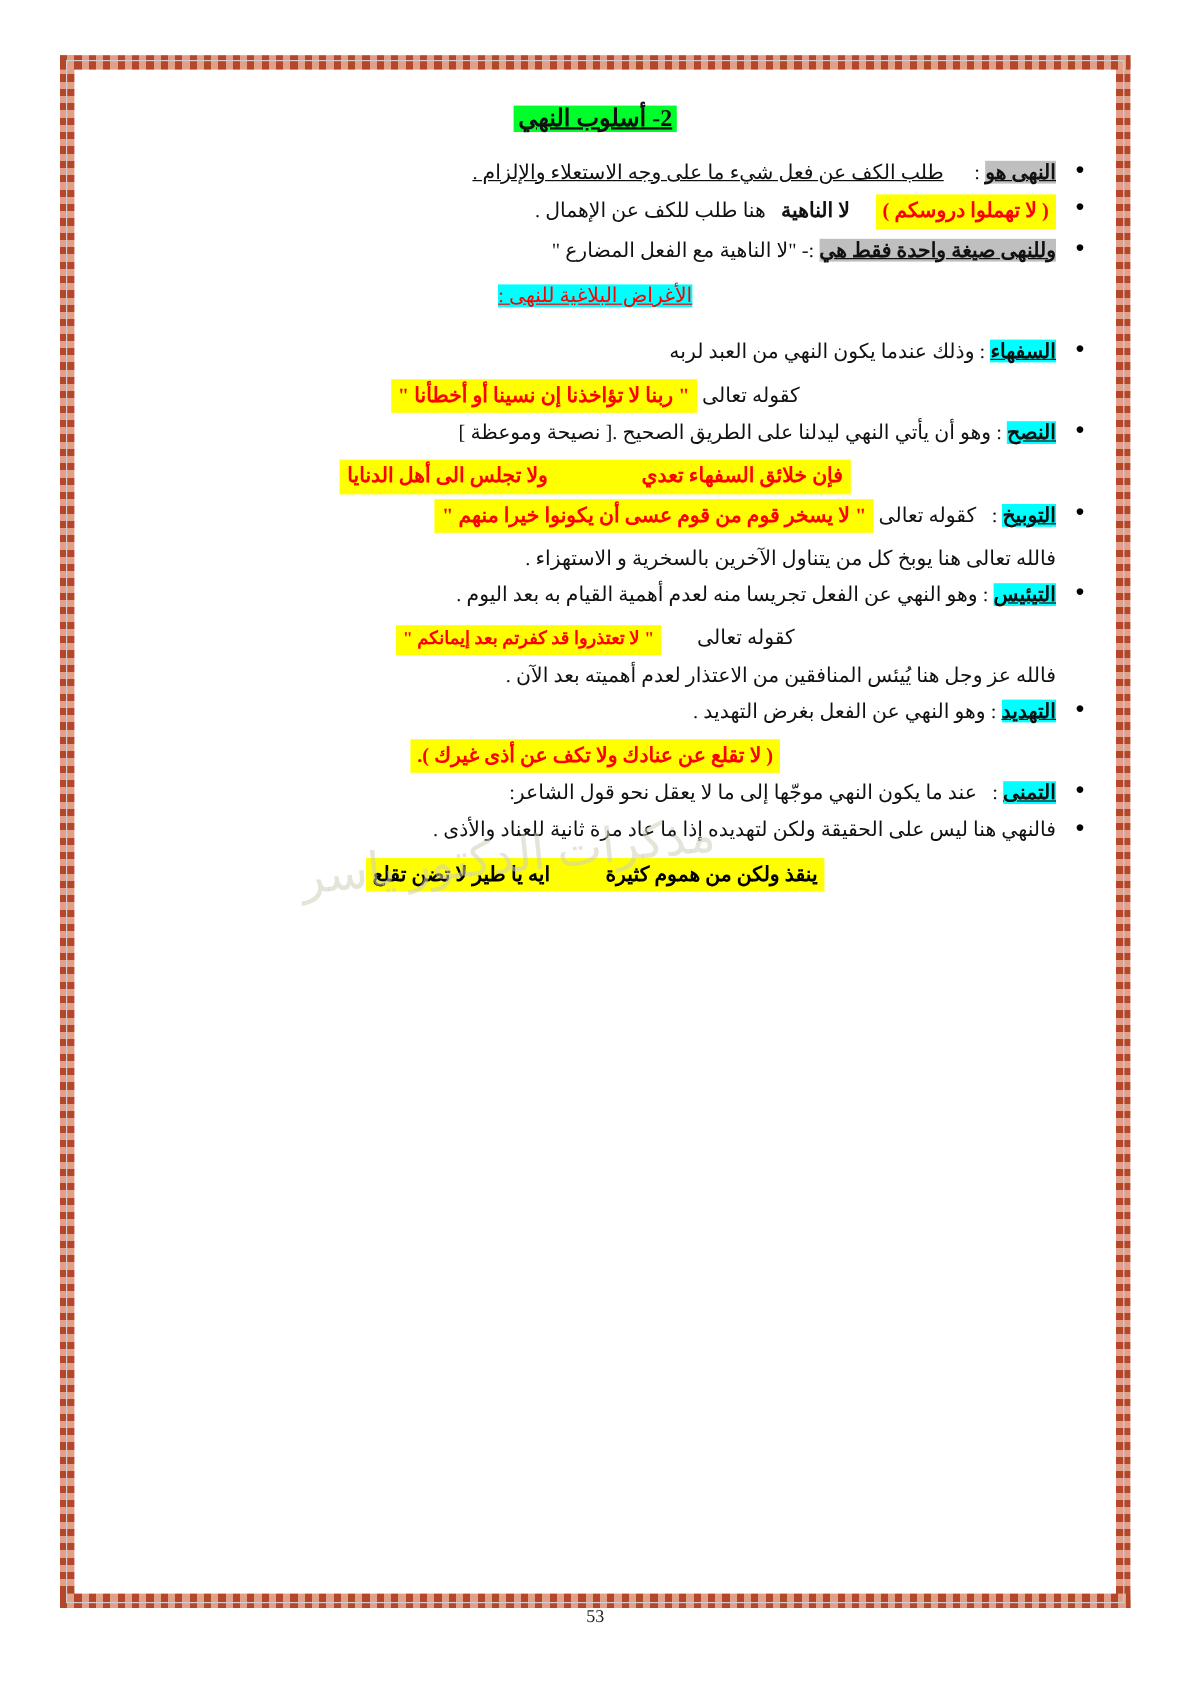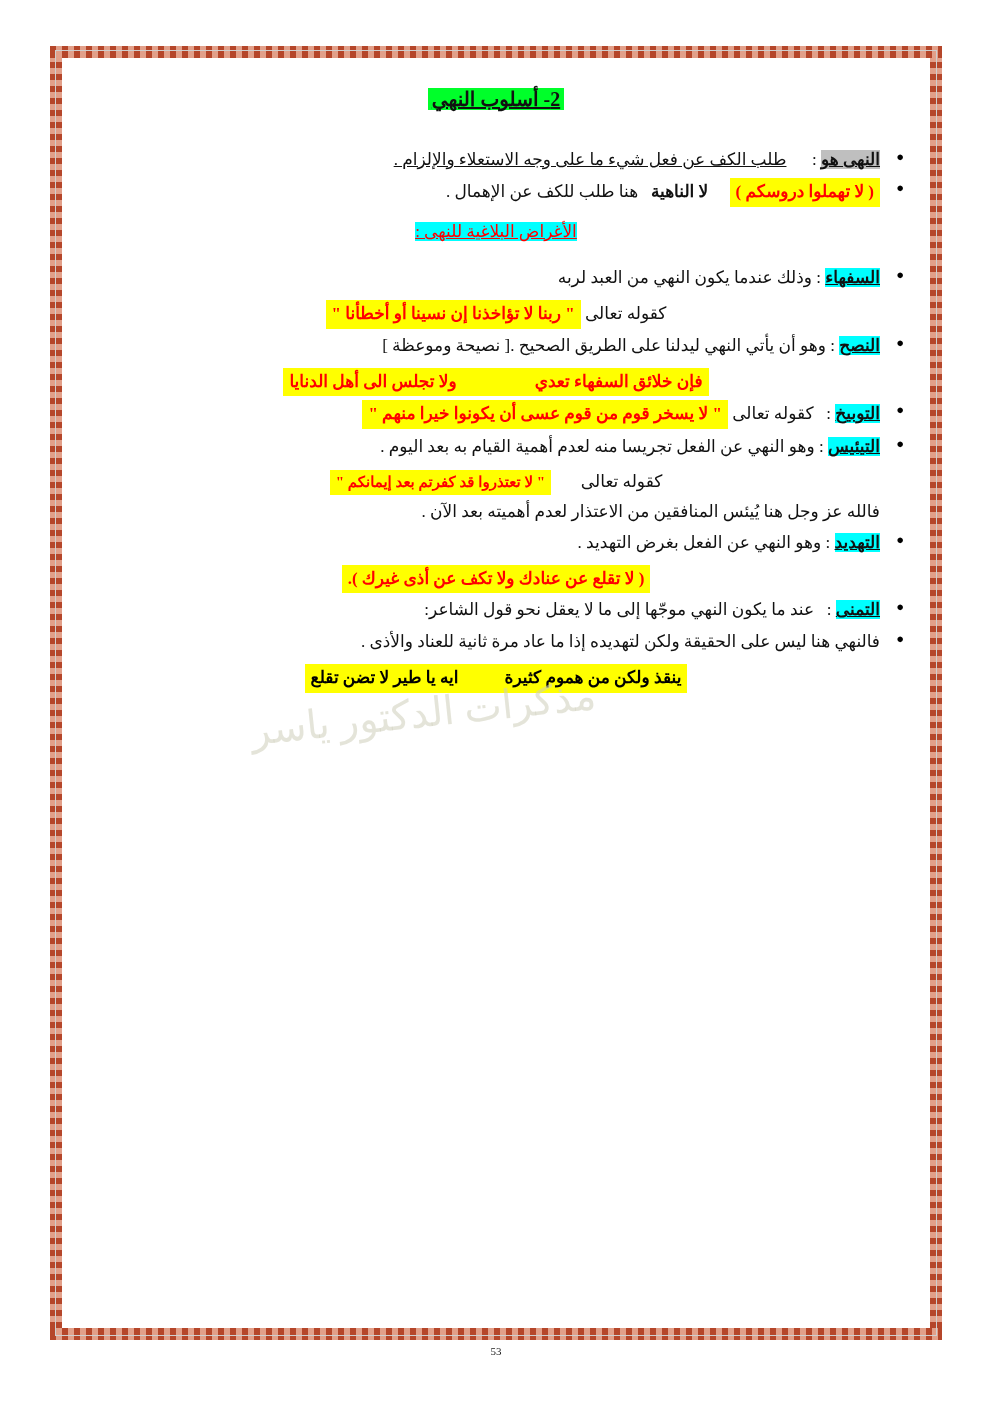--- a/index.html
+++ b/index.html
@@ -59,21 +59,21 @@
     box-sizing: border-box;
     padding: 14px 22px 0 22px;
     font-size: 17px;
     line-height: 1.55;
     color: #111;
     direction: rtl;
     text-align: right;
   }
 
   h1.doc-title {
-    margin: 8px 0 32px 0;
+    margin: 8px 0 16px 0;
     text-align: center;
     font-size: 20px;
     font-weight: bold;
     color: #111;
   }
   h1.doc-title span.hl-green {
     background: #00ff2a;
     padding: 0 4px;
     text-decoration: underline;
   }
@@ -145,21 +145,21 @@
     pointer-events: none;
     white-space: nowrap;
   }
 
   .page-number {
     position: absolute;
     left: 0;
     right: 0;
     bottom: 46px;
     text-align: center;
-    font-size: 11px;
+    font-size: 15px;
     color: #222;
   }
 </style>
 </head>
 <body>
 
 <div class="page">
   <div class="border-outer"></div>
   <div class="border-inner"></div>
 
@@ -179,20 +179,24 @@
       </li>
 
       <li class="nobullet">
         <span class="yellow-line">(  لا تهملوا دروسكم  )</span>
         &nbsp;&nbsp;&nbsp;
         <span class="bold">لا الناهية</span>
         &nbsp;
         <span>هنا طلب للكف عن الإهمال .</span>
       </li>
 
+      <li>
+        <span class="hl-gray">وللنهى صيغة واحدة فقط هي</span>
+        <span>:- "لا الناهية مع الفعل المضارع "</span>
+      </li>
     </ul>
 
     <div class="heading-center">
       <span class="hl-cyan-plain ul" style="color:#ff0000">الأغراض البلاغية للنهى :</span>
     </div>
 
     <ul class="bul gap-top">
       <li>
         <span class="hl-cyan">السفهاء</span>
         <span>:</span>
@@ -222,20 +226,23 @@
 
     <ul class="bul gap-top">
       <li>
         <span class="hl-cyan">التوبيخ</span>
         <span>:</span>
         &nbsp;
         <span>كقوله تعالى</span>
         <span class="yellow-line">" لا يسخر قوم من قوم عسى أن يكونوا خيرا منهم "</span>
       </li>
     </ul>
+    <div class="row indent-r gap-top-sm">
+      <span>فالله تعالى هنا يوبخ كل من يتناول الآخرين بالسخرية و الاستهزاء .</span>
+    </div>
 
     <ul class="bul gap-top">
       <li>
         <span class="hl-cyan">التيئيس</span>
         <span>:</span>
         <span>وهو النهي عن الفعل تجريسا منه لعدم أهمية القيام به بعد اليوم .</span>
       </li>
     </ul>
     <div class="row gap-top-sm" style="text-align:center">
       <span>كقوله تعالى</span>

